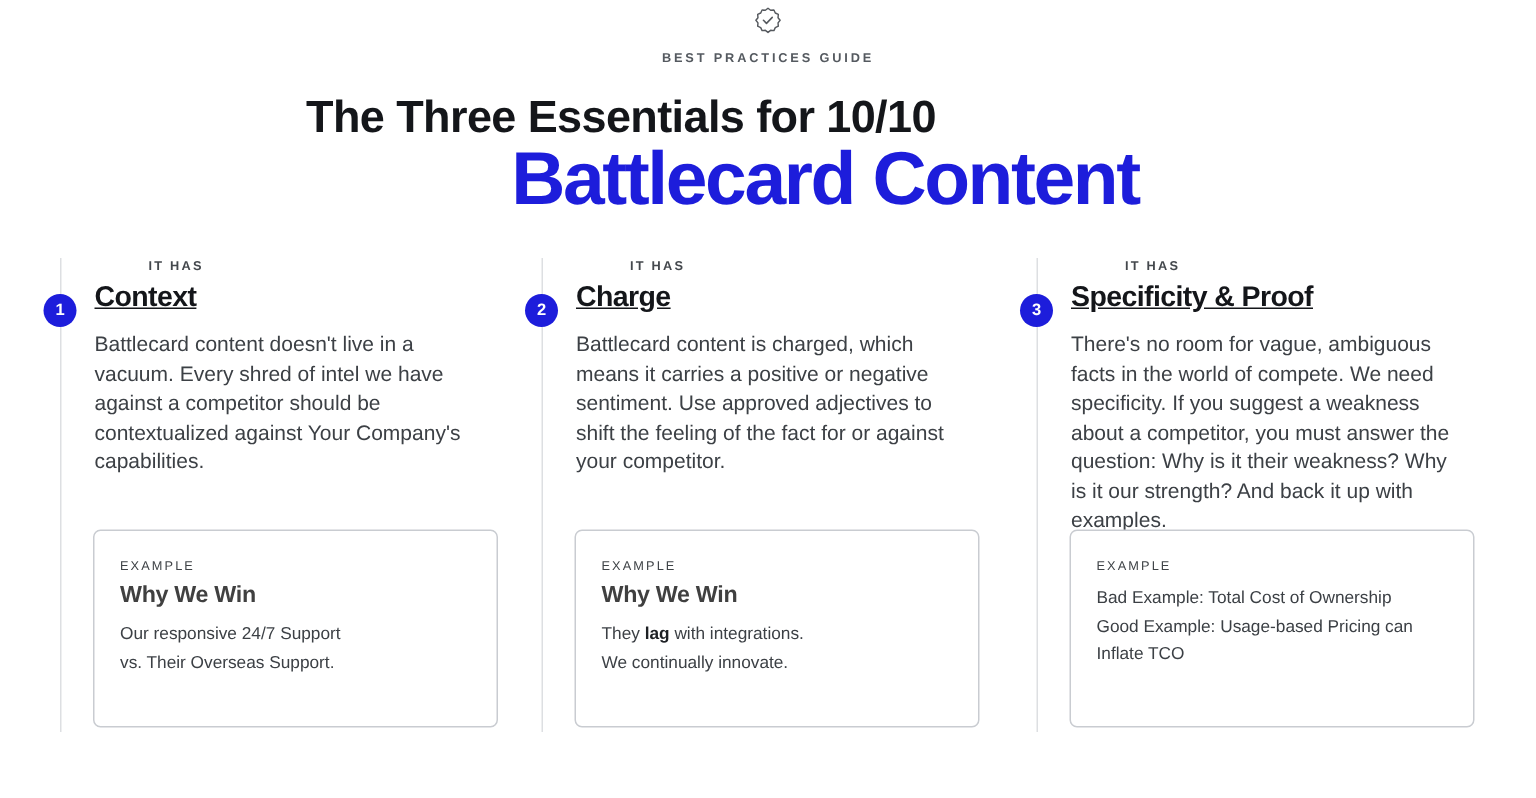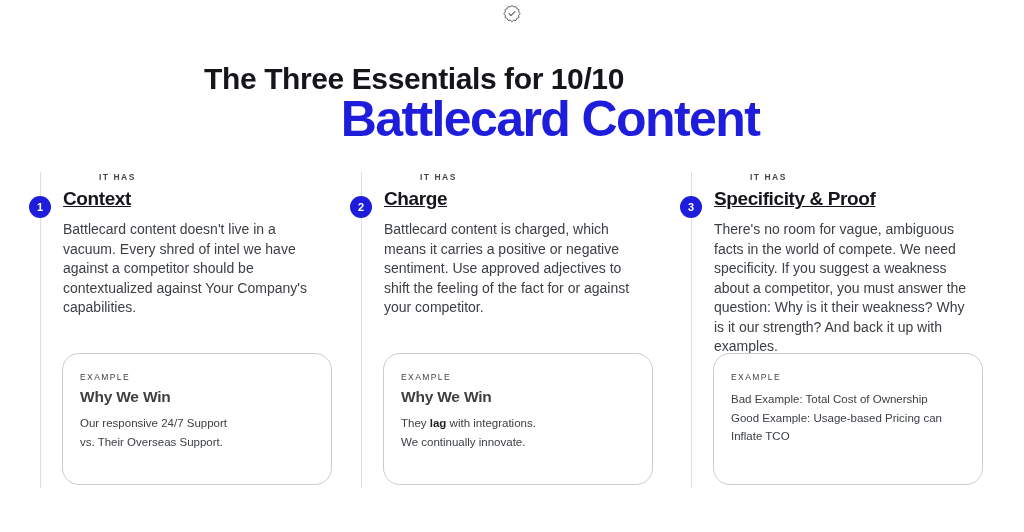--- a/index.html
+++ b/index.html
@@ -142,21 +142,21 @@
   }
 
   
   .example-card {
     position: absolute;
     left: 22px;
     top: 181px;
     width: 270px;
     height: 132px;
     border: 1px solid #c9ccd1;
-    border-radius: 17px;
+    border-radius: 5px;
     background: #ffffff;
     padding: 18px 17px 0 17px;
   }
   .example-label {
     font-size: 8.5px;
     font-weight: 400;
     letter-spacing: 1.4px;
     color: #3f4347;
     text-transform: uppercase;
   }
@@ -176,20 +176,21 @@
   .example-text b { font-weight: 700; color: #1d2024; }
 </style>
 </head>
 <body>
 
 <div class="kicker-block">
   <svg class="badge-icon" viewBox="0 0 24 24">
     <path d="M12 1.6 13.9 3.1 16.3 2.9 17.3 5.1 19.5 6.1 19.3 8.5 20.8 10.4 19.3 12.3 19.5 14.7 17.3 15.7 16.3 17.9 13.9 17.7 12 19.2 10.1 17.7 7.7 17.9 6.7 15.7 4.5 14.7 4.7 12.3 3.2 10.4 4.7 8.5 4.5 6.1 6.7 5.1 7.7 2.9 10.1 3.1 Z" fill="none" stroke="#55595e" stroke-width="1.05" stroke-linejoin="round"></path>
     <path d="M8.7 10.4 10.9 12.6 15.1 8.3" fill="none" stroke="#55595e" stroke-width="1.15" stroke-linecap="round" stroke-linejoin="round"></path>
   </svg>
+  <div class="kicker-text">BEST PRACTICES GUIDE</div>
 </div>
 
 <div class="title-line1">The Three Essentials for 10/10</div>
 <div class="title-line2">Battlecard Content</div>
 
 <div class="columns">
 
   <div class="column col-1">
     <div class="divider"></div>
     <div class="num-badge">1</div>

